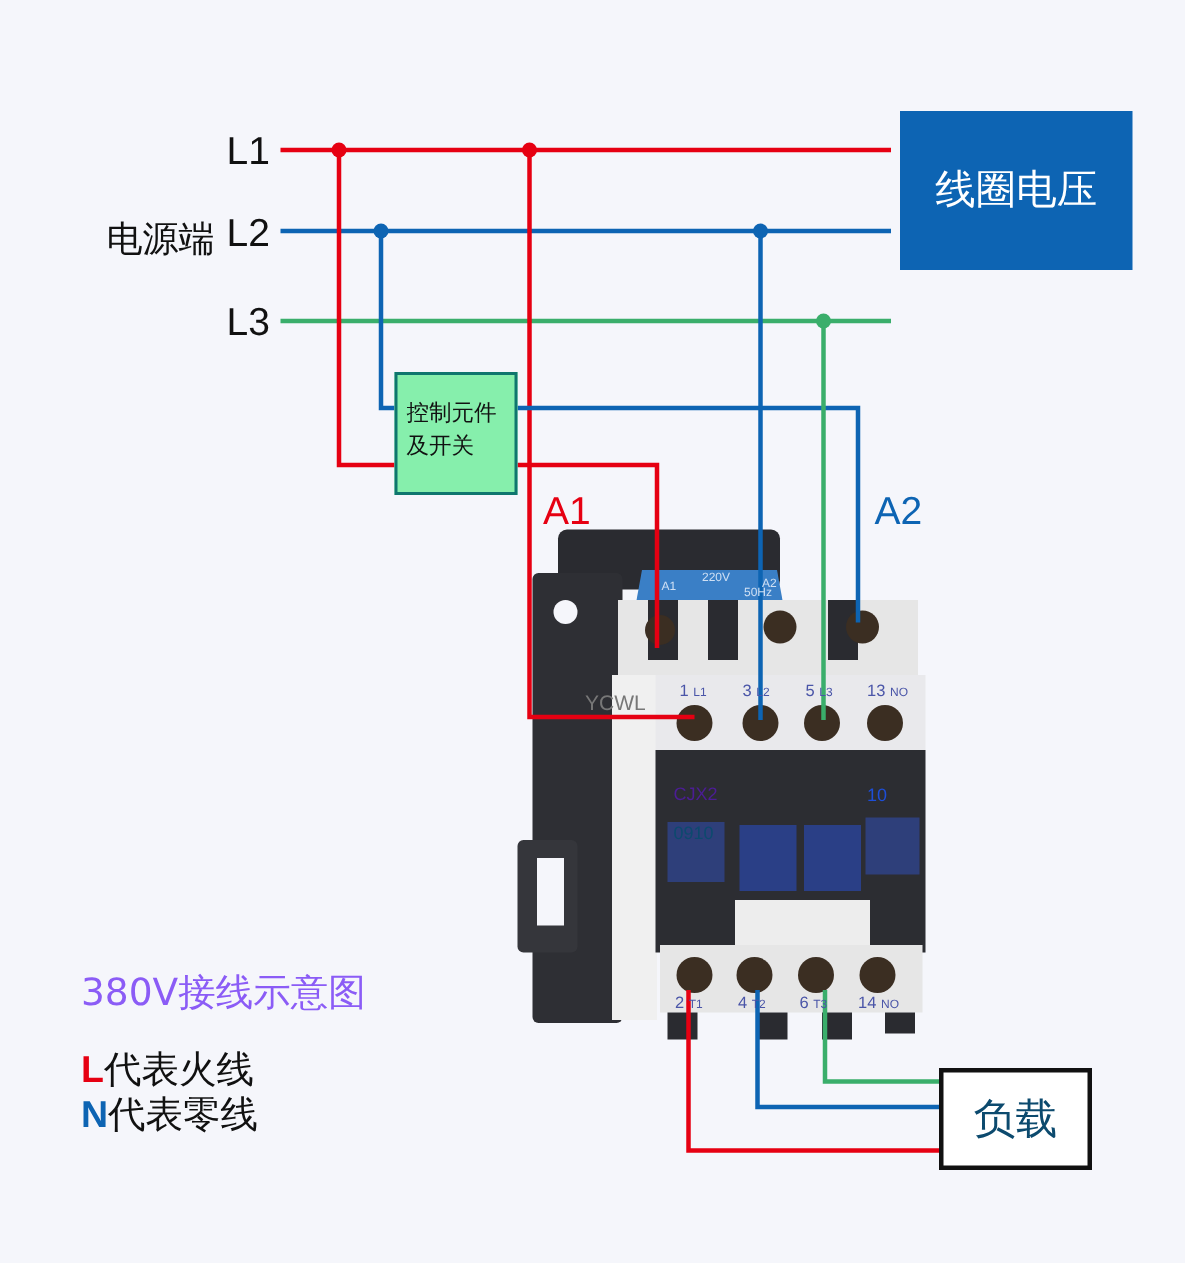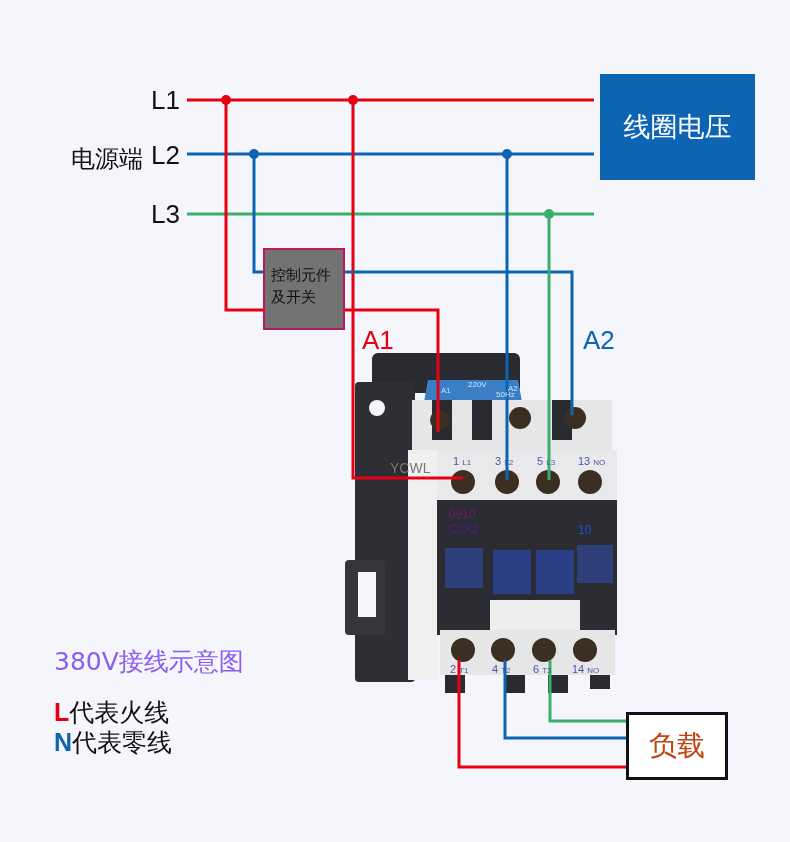--- a/index.html
+++ b/index.html
@@ -1,22 +1,22 @@
 <!DOCTYPE html>
 <html><head>
 <meta charset="utf-8">
 <style>
   html,body{margin:0;padding:0;}
   body{width:790px;height:842px;background:#f5f6fb;position:relative;overflow:hidden;font-family:"DejaVu Sans","Liberation Sans",sans-serif;}
   .abs{position:absolute;}
   .label{color:#111;}
   .lbl-line{font-size:26px;font-family:"Liberation Sans","DejaVu Sans",sans-serif;}
   .coil-box{left:600px;top:74px;width:155px;height:106px;background:#0d64b3;color:#fff;text-align:center;display:flex;flex-direction:column;justify-content:center;align-items:center;font-size:27px;line-height:32px;}
-  .ctrl-box{left:263px;top:248px;width:82px;height:82px;border:2px solid #be185d;background:#737373;box-sizing:border-box;font-size:15px;line-height:22px;padding:14px 0 0 6px;color:#111;}
-  .load-box{left:626px;top:712px;width:102px;height:68px;border:3px solid #111;box-sizing:border-box;background:#fff;display:flex;align-items:center;justify-content:center;font-size:28px;color:#c2410c;}
+  .ctrl-box{left:263px;top:248px;width:82px;height:82px;border:2px solid #0f766e;background:#86efac;box-sizing:border-box;font-size:15px;line-height:22px;padding:14px 0 0 6px;color:#111;}
+  .load-box{left:626px;top:712px;width:102px;height:68px;border:3px solid #111;box-sizing:border-box;background:#fff;display:flex;align-items:center;justify-content:center;font-size:28px;color:#0c4a6e;}
   .a-label{font-size:26px;font-family:"Liberation Sans","DejaVu Sans",sans-serif;}
   .legend-title{left:54px;top:645px;font-size:25px;color:#8b5cf6;}
   .legend-row{font-size:25px;color:#111;}
   .term-num{font-size:11px;color:#4a55a8;font-family:"Liberation Sans",sans-serif;}
   .dev-text{font-family:"Liberation Sans",sans-serif;}
 </style>
 </head>
 <body>
 
 <svg class="abs" style="left:0;top:0;" width="790" height="842" viewBox="0 0 790 842">
@@ -108,21 +108,21 @@
 
 <div class="abs a-label" style="left:362px;top:325px;color:#e60012;">A1</div>
 <div class="abs a-label" style="left:583px;top:325px;color:#0d64b3;">A2</div>
 
 <div class="abs dev-text" style="left:441px;top:386px;font-size:8px;color:#cfe0f4;">A1</div>
 <div class="abs dev-text" style="left:468px;top:380px;font-size:8px;color:#cfe0f4;">220V</div>
 <div class="abs dev-text" style="left:472px;top:390px;font-size:8px;color:#cfe0f4;padding-left:24px;">50Hz</div>
 <div class="abs dev-text" style="left:508px;top:384px;font-size:8px;color:#cfe0f4;">A2</div>
 <div class="abs dev-text" style="left:390px;top:460px;font-size:14px;color:#777;">YCWL</div>
 <div class="abs dev-text" style="left:449px;top:522px;font-size:12px;color:#4c1d95;">CJX2</div>
-<div class="abs dev-text" style="left:449px;top:507px;font-size:12px;color:#701a75;">0910</div>
+<div class="abs dev-text" style="left:449px;top:548px;font-size:12px;color:#0c4a6e;">0910</div>
 <div class="abs dev-text" style="left:578px;top:523px;font-size:12px;color:#1d4ed8;">10</div>
 
 <div class="abs term-num" style="left:453px;top:455px;"><span>1</span> <span style="font-size:8px">L1</span></div>
 <div class="abs term-num" style="left:495px;top:455px;"><span>3</span> <span style="font-size:8px">L2</span></div>
 <div class="abs term-num" style="left:537px;top:455px;"><span>5</span> <span style="font-size:8px">L3</span></div>
 <div class="abs term-num" style="left:578px;top:455px;"><span>13</span> <span style="font-size:8px">NO</span></div>
 
 <div class="abs term-num" style="left:450px;top:663px;text-align:right;"><span>2</span> <span style="font-size:8px">T1</span></div>
 <div class="abs term-num" style="left:492px;top:663px;"><span>4</span> <span style="font-size:8px">T2</span></div>
 <div class="abs term-num" style="left:533px;top:663px;"><span>6</span> <span style="font-size:8px">T3</span></div>

